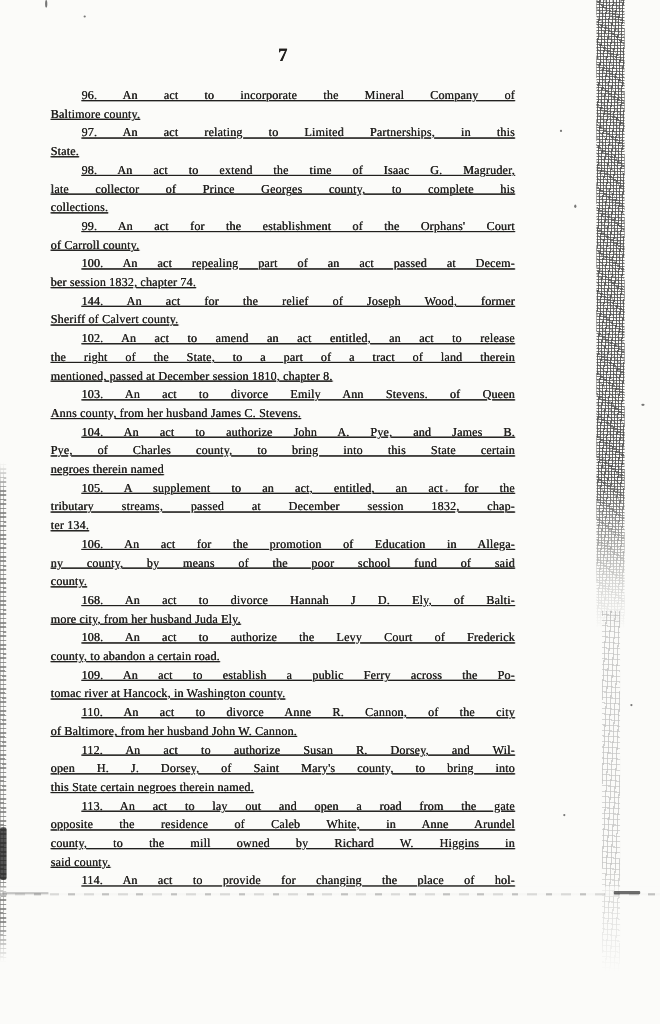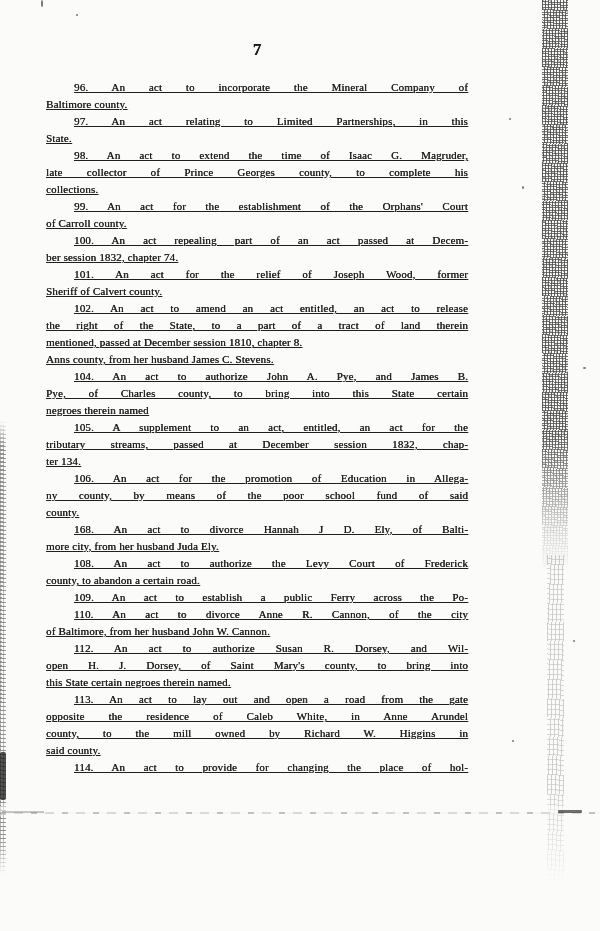--- a/index.html
+++ b/index.html
@@ -125,29 +125,30 @@
       </div>
       <div class="para">
         <div class="line first just">99. An act for the establishment of the Orphans' Court</div>
         <div class="line">of Carroll county.</div>
       </div>
       <div class="para">
         <div class="line first just">100. An act repealing part of an act passed at Decem-</div>
         <div class="line">ber session 1832, chapter 74.</div>
       </div>
       <div class="para">
-        <div class="line first just">101. An act for the relief of Joseph Wood, former</div>
+        <div class="line first just">144. An act for the relief of Joseph Wood, former</div>
         <div class="line">Sheriff of Calvert county.</div>
       </div>
       <div class="para">
         <div class="line first just">102. An act to amend an act entitled, an act to release</div>
         <div class="line just">the right of the State, to a part of a tract of land therein</div>
         <div class="line">mentioned, passed at December session 1810, chapter 8.</div>
       </div>
       <div class="para">
+        <div class="line first just">103. An act to divorce Emily Ann Stevens. of Queen</div>
         <div class="line">Anns county, from her husband James C. Stevens.</div>
       </div>
       <div class="para">
         <div class="line first just">104. An act to authorize John A. Pye, and James B.</div>
         <div class="line just">Pye, of Charles county, to bring into this State certain</div>
         <div class="line">negroes therein named</div>
       </div>
       <div class="para">
         <div class="line first just">105. A supplement to an act, entitled, an act for the</div>
         <div class="line just">tributary streams, passed at December session 1832, chap-</div>
@@ -161,20 +162,21 @@
       <div class="para">
         <div class="line first just">168. An act to divorce Hannah J D. Ely, of Balti-</div>
         <div class="line">more city, from her husband Juda Ely.</div>
       </div>
       <div class="para">
         <div class="line first just">108. An act to authorize the Levy Court of Frederick</div>
         <div class="line">county, to abandon a certain road.</div>
       </div>
       <div class="para">
         <div class="line first just">109. An act to establish a public Ferry across the Po-</div>
+        <div class="line">tomac river at Hancock, in Washington county.</div>
       </div>
       <div class="para">
         <div class="line first just">110. An act to divorce Anne R. Cannon, of the city</div>
         <div class="line">of Baltimore, from her husband John W. Cannon.</div>
       </div>
       <div class="para">
         <div class="line first just">112. An act to authorize Susan R. Dorsey, and Wil-</div>
         <div class="line just">open H. J. Dorsey, of Saint Mary's county, to bring into</div>
         <div class="line">this State certain negroes therein named.</div>
       </div>

